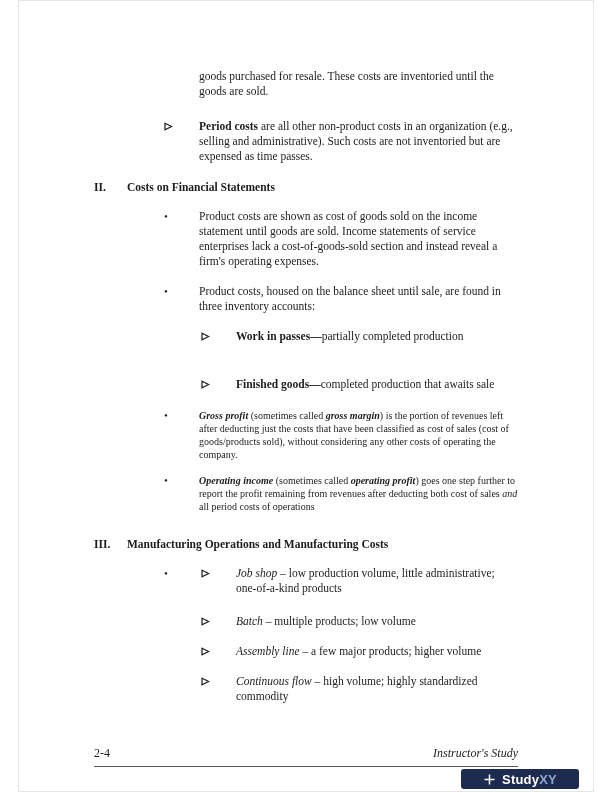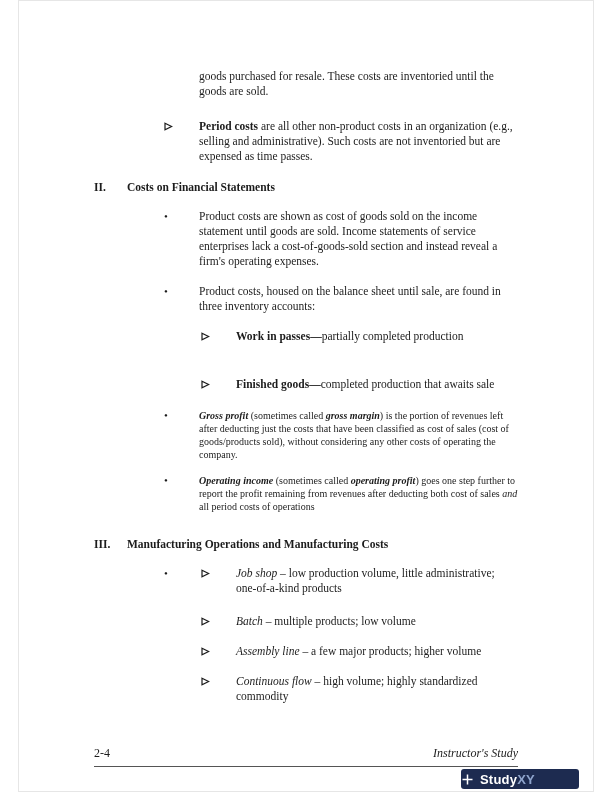--- a/index.html
+++ b/index.html
@@ -54,21 +54,21 @@
     font-size:12px;
     border-bottom:1px solid #555;
     padding-bottom:5px;
   }
   .footer .manual { font-style:italic; }
 
   .logo {
     position:absolute; right:14px; bottom:2px;
     width:118px; height:20px;
     border-radius:3px;
-    display:flex; align-items:center; gap:6px;
+    display:flex; align-items:center; justify-content:center; gap:6px;
     font-family:"Liberation Sans", sans-serif;
   }
   .logo .plus svg { display:block; }
   .logo .wordmark { font-size:13px; font-weight:bold; letter-spacing:0.2px; }
 </style>
 </head>
 <body>
 
 <div class="page">
   <div class="content">

